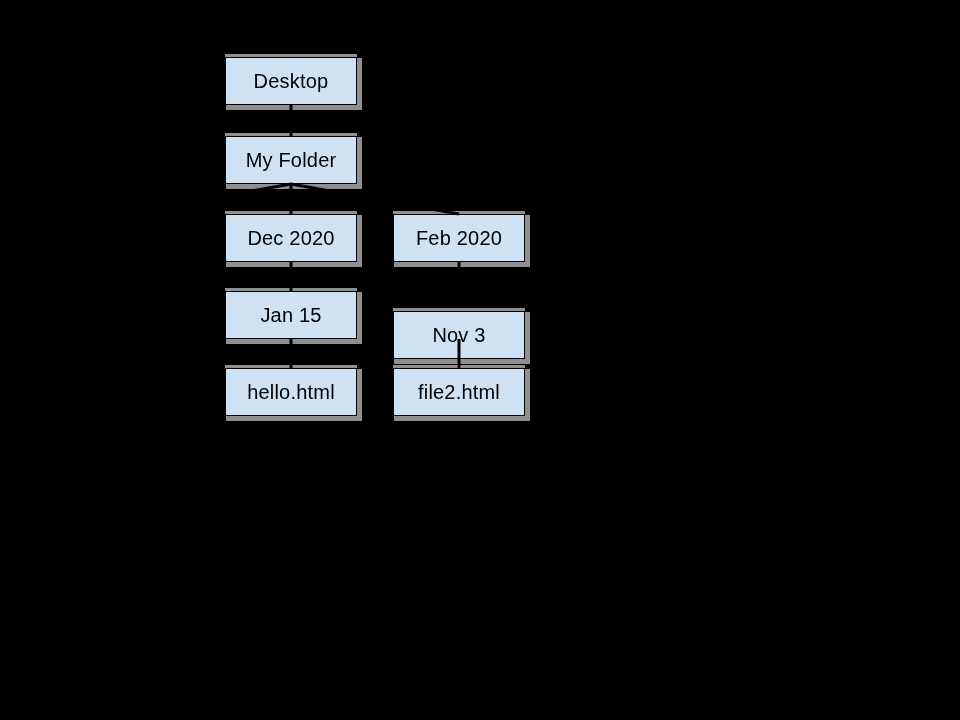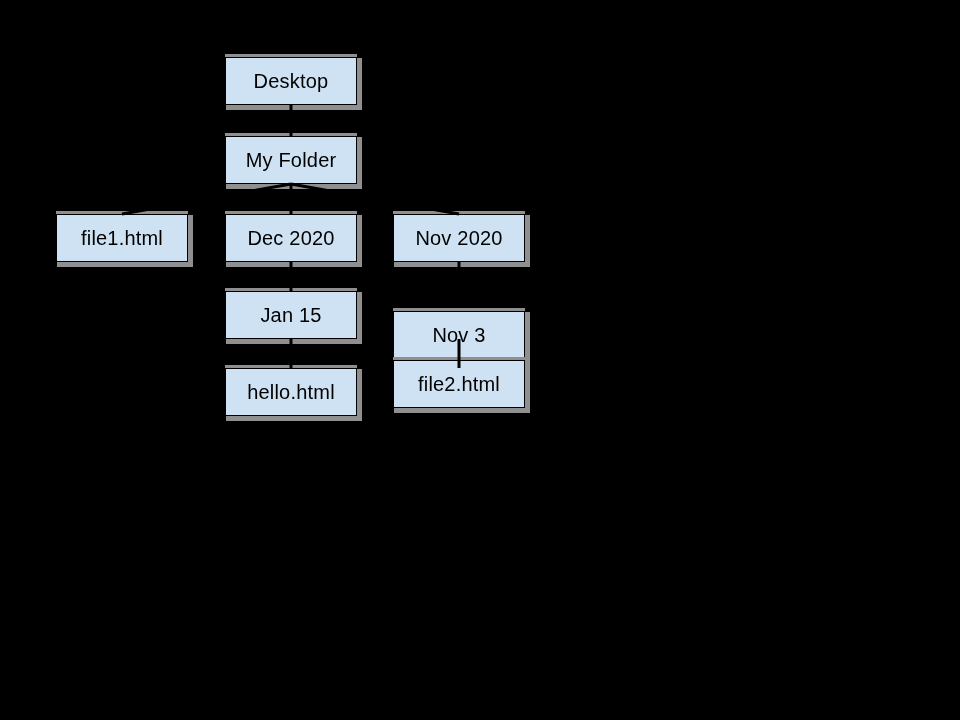--- a/index.html
+++ b/index.html
@@ -41,39 +41,36 @@
 <body>
 
 <div class="canvas" id="canvas" style="--bg: #000000; --fill: #cfe2f3; --border: #000000; --shadow: #8f8f8f; --line: #000000; --text: #000000;">
   <div id="nodes-layer">
       <div class="node" style="left: 225px; top: 57px;">
         <span class="node-label">Desktop</span>
       </div>
       <div class="node" style="left: 225px; top: 136px;">
         <span class="node-label">My Folder</span>
       </div>
-      <div class="node" style="left: 56px; top: 214px;">
-        <span class="node-label">file1.html</span>
-      </div>
       <div class="node" style="left: 225px; top: 214px;">
         <span class="node-label">Dec 2020</span>
       </div>
       <div class="node" style="left: 393px; top: 214px;">
-        <span class="node-label">Nov 2020</span>
+        <span class="node-label">Feb 2020</span>
       </div>
       <div class="node" style="left: 225px; top: 291px;">
         <span class="node-label">Jan 15</span>
       </div>
       <div class="node" style="left: 393px; top: 291px; margin-top: 20px;">
         <span class="node-label">Nov 3</span>
       </div>
       <div class="node" style="left: 225px; top: 368px;">
         <span class="node-label">hello.html</span>
       </div>
-      <div class="node" style="left: 393px; top: 360px;">
+      <div class="node" style="left: 393px; top: 368px;">
         <span class="node-label">file2.html</span>
       </div>
     </div>
   <svg id="edges-layer" width="960" height="720" viewBox="0 0 960 720">
       <line x1="291" y1="105" x2="291" y2="136"></line>
       <line x1="291" y1="184" x2="122" y2="214"></line>
       <line x1="291" y1="184" x2="291" y2="214"></line>
       <line x1="291" y1="184" x2="459" y2="214"></line>
       <line x1="291" y1="262" x2="291" y2="291"></line>
       <line x1="291" y1="339" x2="291" y2="368"></line>

